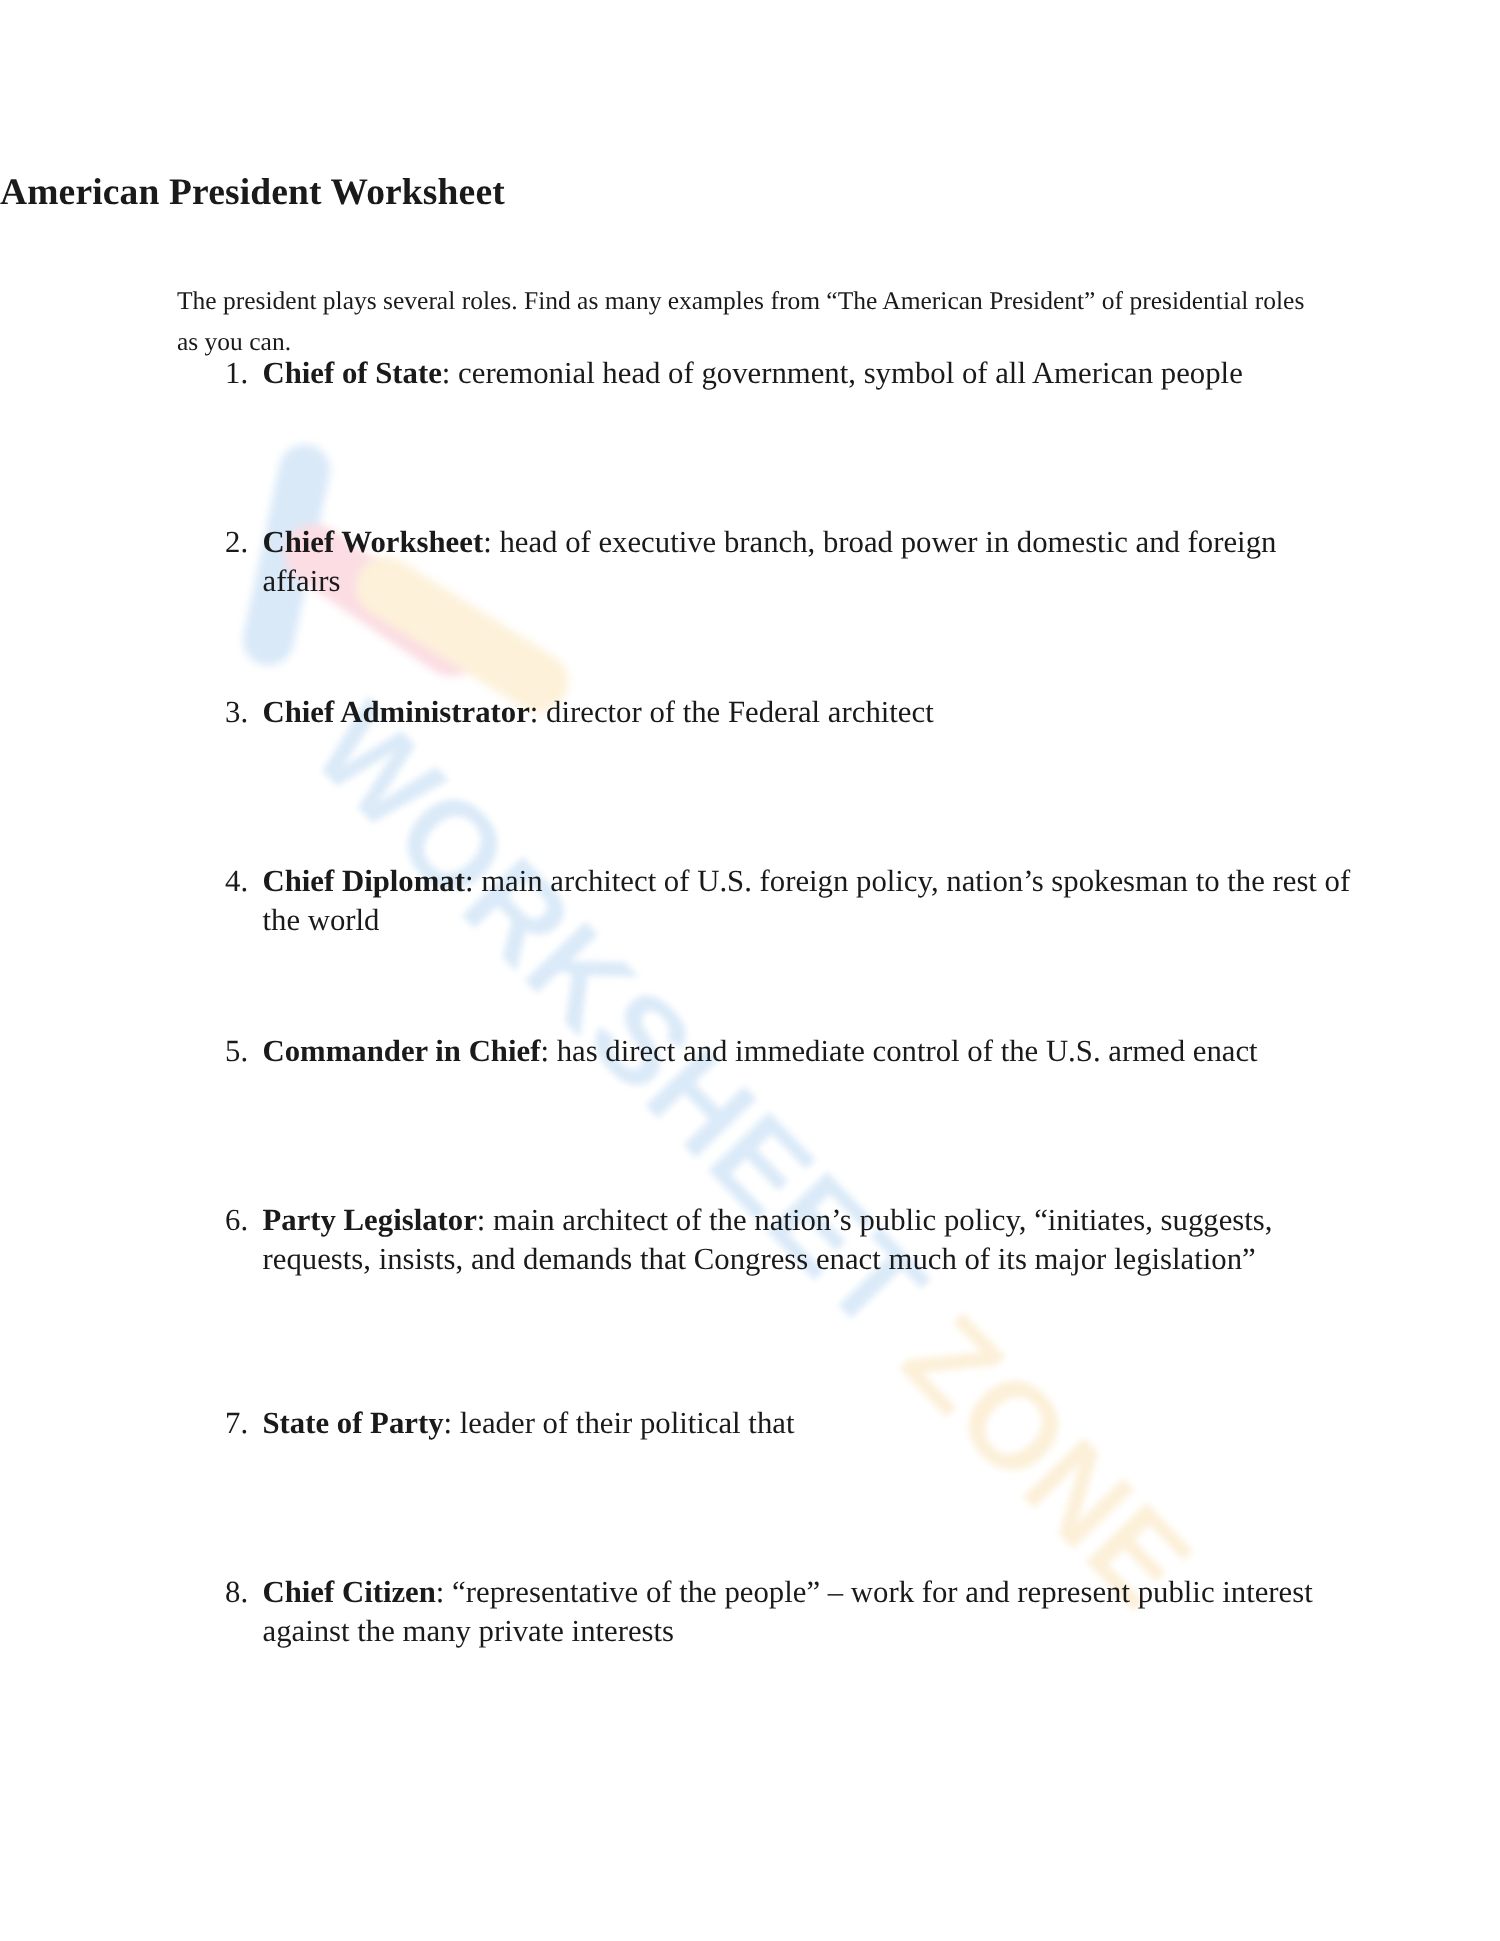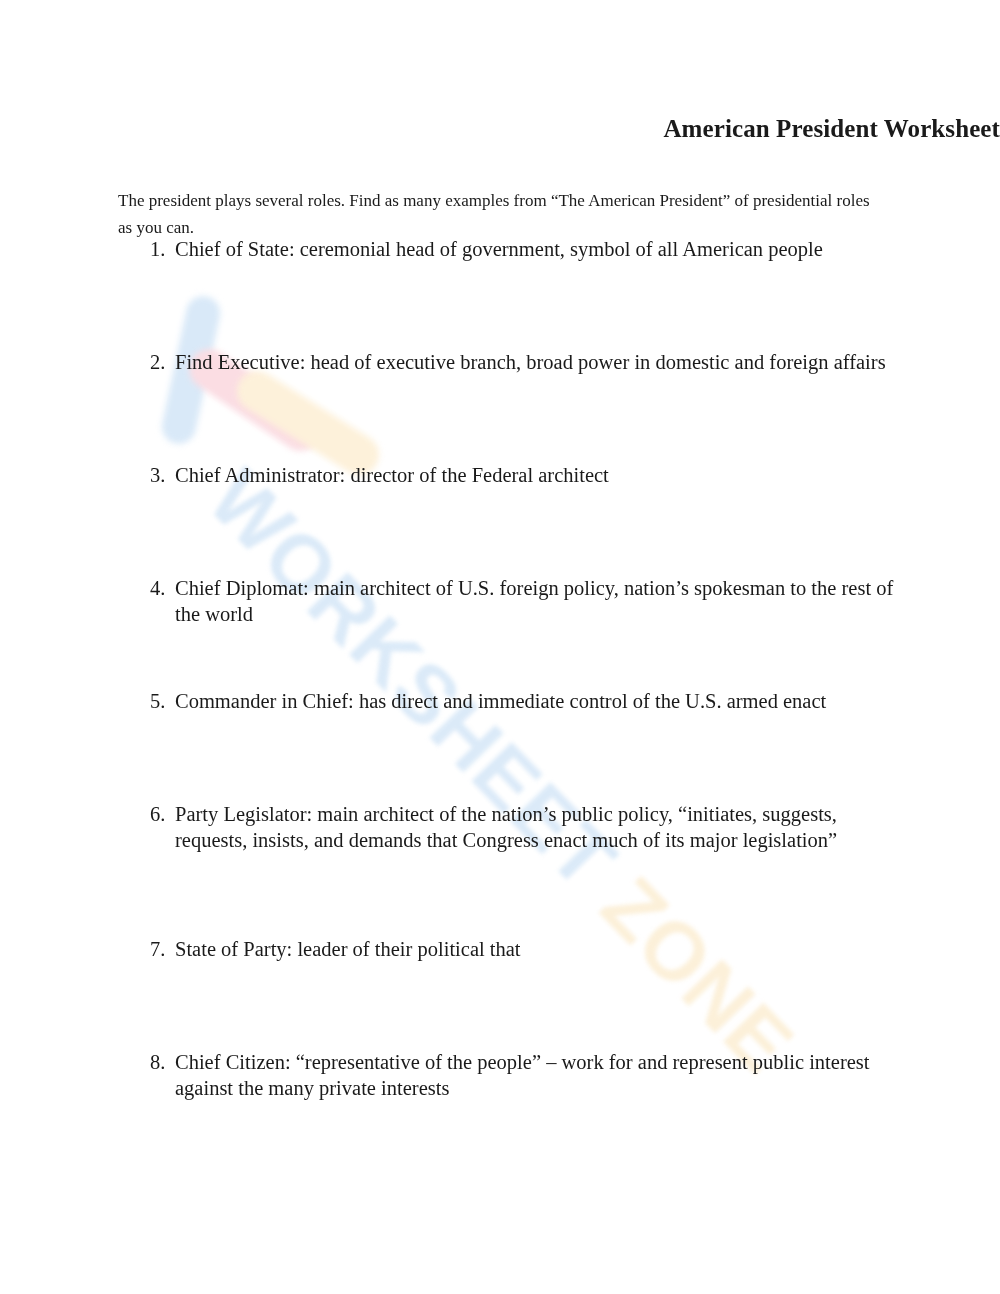--- a/index.html
+++ b/index.html
@@ -79,21 +79,21 @@
   
   .content {
     position: relative;
     z-index: 1;
   }
   .doc-title {
     position: absolute;
     left: 0;
     top: 115px;
     width: 1000px;
-    text-align: right;
+    text-align: left;
     font-size: 25px;
     font-weight: 700;
     letter-spacing: 0.1px;
   }
   .intro {
     position: absolute;
     left: 118px;
     top: 170px;
     width: 765px;
     font-size: 17px;
@@ -119,21 +119,21 @@
   .role-item.gap-large { height: 135px; }
   .role-item.last { height: auto; }
   .role-num {
     position: absolute;
     left: 32px;
     top: 0;
     width: 22px;
     text-align: left;
   }
   .role-title {
-    font-weight: 400;
+    font-weight: 700;
   }
 </style>
 </head>
 <body>
 
 <div class="page">
 
   <div class="watermark">
     <div class="wm-logo">
       <div class="wm-stroke s1"></div>
@@ -151,21 +151,21 @@
 
     <ol class="roles-list">
 
       <li class="role-item">
         <span class="role-num">1.</span>
         <span class="role-title">Chief of State</span><span>:  </span><span>ceremonial head of government, symbol of all American people</span>
       </li>
 
       <li class="role-item">
         <span class="role-num">2.</span>
-        <span class="role-title">Find Executive</span><span>:  </span><span>head of executive branch, broad power in domestic and foreign affairs</span>
+        <span class="role-title">Chief Worksheet</span><span>:  </span><span>head of executive branch, broad power in domestic and foreign affairs</span>
       </li>
 
       <li class="role-item">
         <span class="role-num">3.</span>
         <span class="role-title">Chief Administrator</span><span>: </span><span>director of the Federal architect</span>
       </li>
 
       <li class="role-item">
         <span class="role-num">4.</span>
         <span class="role-title">Chief Diplomat</span><span>:  </span><span>main architect of U.S. foreign policy, nation’s spokesman to the rest of the world</span>

